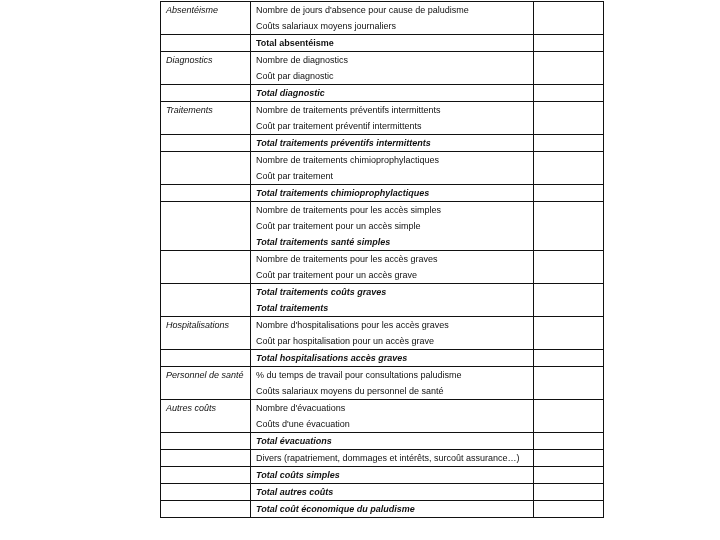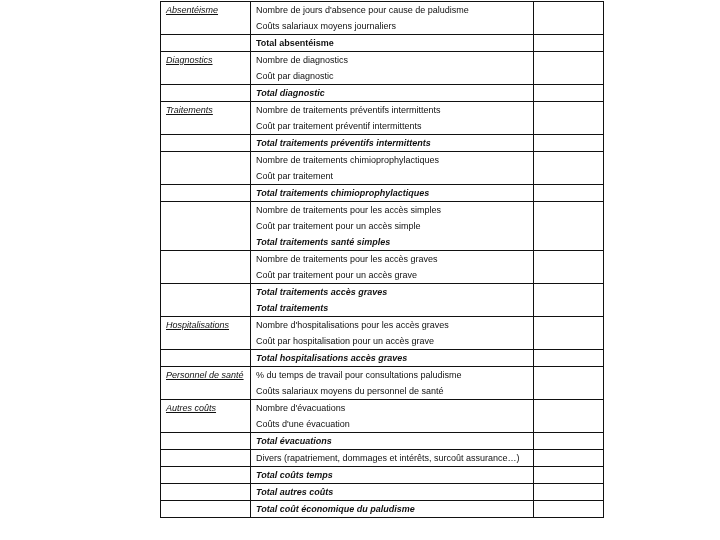--- a/index.html
+++ b/index.html
@@ -10,21 +10,21 @@
     border-collapse: collapse; table-layout: fixed;
     width: 442px;
   }
   table.cost-table td {
     border: 1.3px solid #111;
     vertical-align: top;
     padding: 0 0 0 5px;
     font-size: 9px;
     line-height: 16px;
   }
-  td.c1 { width: 84px; font-style: italic; text-decoration: underline; }
+  td.c1 { width: 84px; font-style: italic; }
   td.c2 { width: 277px; margin-top: 24px; }
   td.c3 { width: 64px; }
   .line { display: block; height: 16px; white-space: nowrap; }
   .bi { font-weight: bold; font-style: italic; border-radius: 8px; }
   .b { font-weight: bold; }
   .small { font-size: 8.4px; }
 </style>
 </head>
 <body>
 
@@ -101,21 +101,21 @@
       <td class="c1"></td>
       <td class="c2">
         <span class="line">Nombre de traitements pour les accès graves</span>
         <span class="line">Coût par traitement pour un accès grave</span>
       </td>
       <td class="c3"></td>
     </tr>
     <tr>
       <td class="c1"></td>
       <td class="c2">
-        <span class="line bi">Total traitements accès graves</span>
+        <span class="line bi">Total traitements coûts graves</span>
         <span class="line bi">Total traitements</span>
       </td>
       <td class="c3"></td>
     </tr>
 
     <tr>
       <td class="c1">Hospitalisations</td>
       <td class="c2">
         <span class="line">Nombre d'hospitalisations pour les accès graves</span>
         <span class="line">Coût par hospitalisation pour un accès grave</span>
@@ -151,21 +151,21 @@
       <td class="c3"></td>
     </tr>
 
     <tr>
       <td class="c1"></td>
       <td class="c2 small">Divers (rapatriement, dommages et intérêts, surcoût assurance…)</td>
       <td class="c3"></td>
     </tr>
     <tr>
       <td class="c1"></td>
-      <td class="c2 bi">Total coûts temps</td>
+      <td class="c2 bi">Total coûts simples</td>
       <td class="c3"></td>
     </tr>
     <tr>
       <td class="c1"></td>
       <td class="c2 bi">Total autres coûts</td>
       <td class="c3"></td>
     </tr>
     <tr>
       <td class="c1"></td>
       <td class="c2 bi">Total coût économique du paludisme</td>

